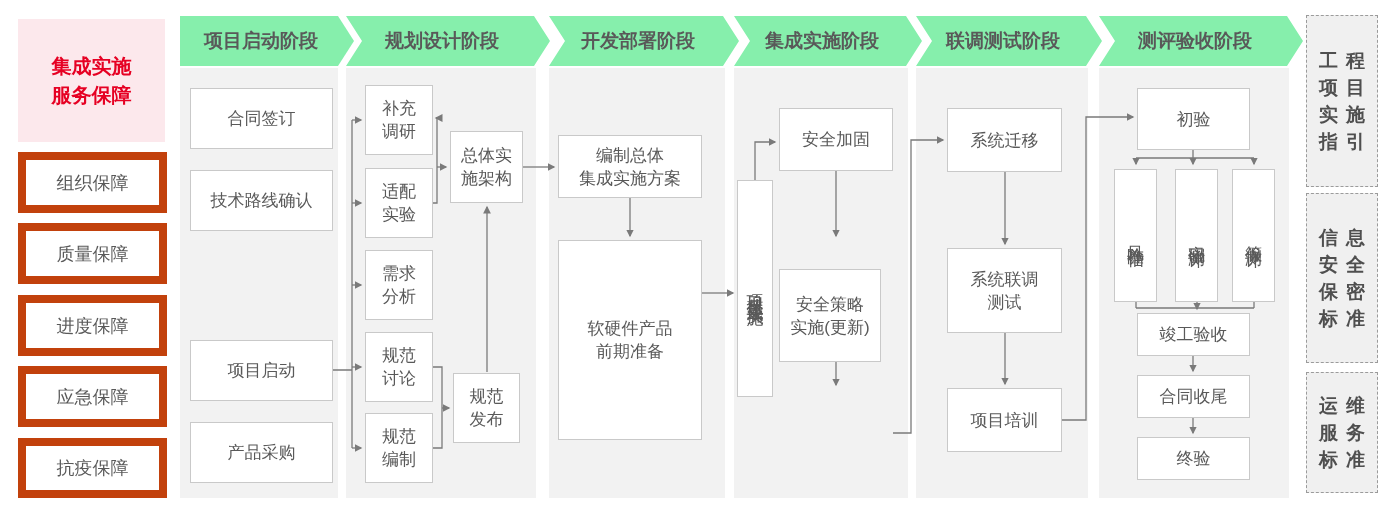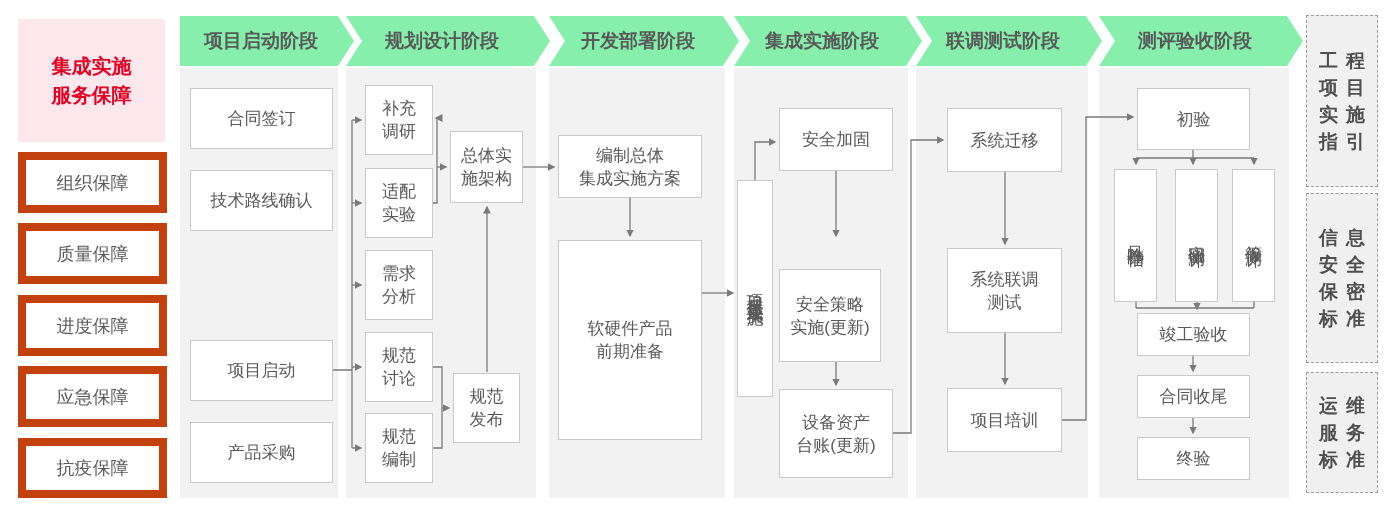--- a/index.html
+++ b/index.html
@@ -113,22 +113,20 @@
 
   <div class="box" style="left:558px;top:135px;width:144px;height:63px;">编制总体
 集成实施方案</div>
   <div class="box" style="left:558px;top:240px;width:144px;height:200px;">软硬件产品
 前期准备</div>
 
   <div class="box vtext" style="left:737px;top:180px;width:36px;height:217px;">项目整体集成实施</div>
   <div class="box" style="left:779px;top:108px;width:114px;height:63px;">安全加固</div>
   <div class="box" style="left:779px;top:248px;width:102px;height:93px;margin-top:21px;">安全策略
 实施(更新)</div>
-  <div class="box" style="left:779px;top:389px;width:114px;height:89px;">设备资产
-台账(更新)</div>
 
   <div class="box" style="left:947px;top:108px;width:115px;height:64px;">系统迁移</div>
   <div class="box" style="left:947px;top:248px;width:115px;height:85px;">系统联调
 测试</div>
   <div class="box" style="left:947px;top:388px;width:115px;height:64px;">项目培训</div>
 
   <div class="box" style="left:1137px;top:88px;width:113px;height:62px;">初验</div>
   <div class="box vtext" style="left:1114px;top:169px;width:43px;height:133px;">风险评估</div>
   <div class="box vtext" style="left:1175px;top:169px;width:43px;height:133px;">密码测评</div>
   <div class="box vtext" style="left:1232px;top:169px;width:43px;height:133px;">等保测评</div>

